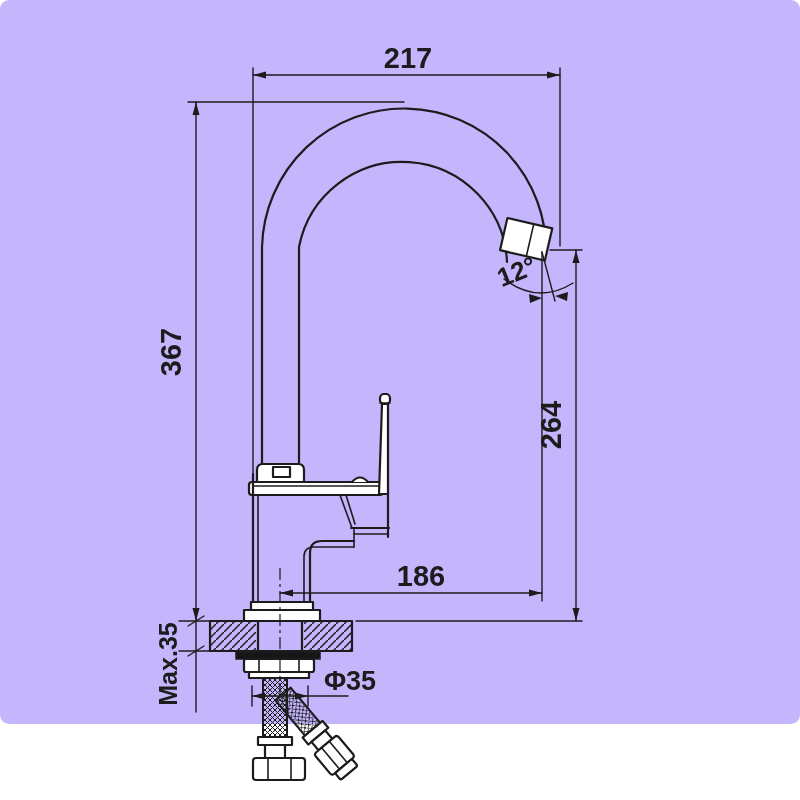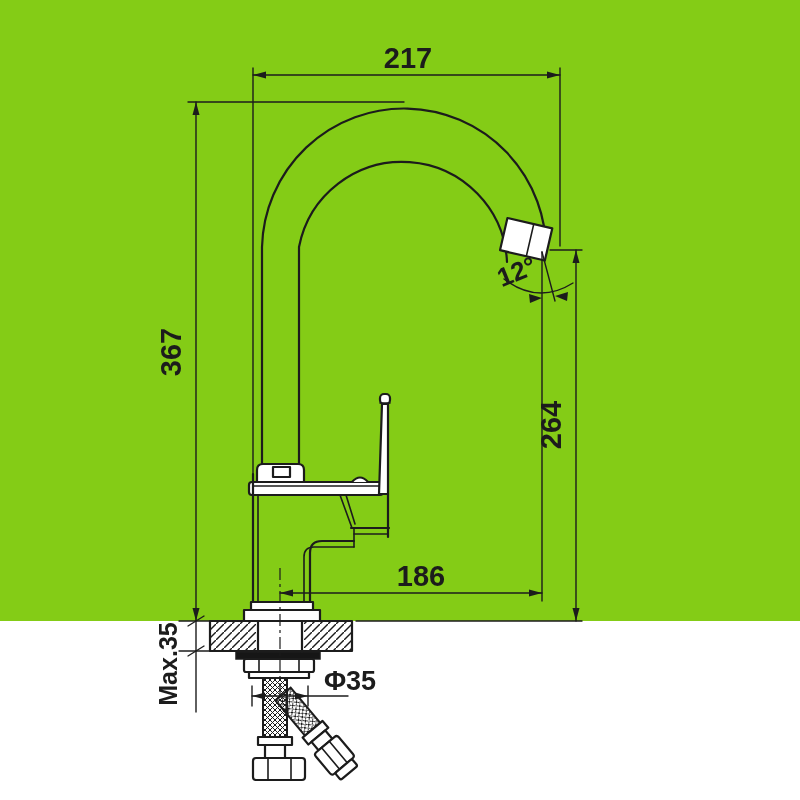--- a/index.html
+++ b/index.html
@@ -5,23 +5,24 @@
   html, body {
     margin: 0;
     padding: 0;
     background: #ffffff;
     width: 800px;
     height: 800px;
     font-family: "Liberation Sans", sans-serif;
   }
   .stage {
     width: 800px;
-    height: 621px;
-    background: #84cc16;
+    height: 724px;
+    background: #c4b5fd;
     position: relative;
+    border-radius: 9px;
   }
   svg { display: block; }
   .outline { fill: none; stroke: #1c1c1c; stroke-width: 2.2; stroke-linecap: round; stroke-linejoin: round; }
   .outline-thin { fill: none; stroke: #1c1c1c; stroke-width: 1.6; stroke-linecap: round; }
   .whitefill { fill: #ffffff; stroke: #1c1c1c; stroke-width: 2.2; stroke-linejoin: round; }
   .dim { stroke: #1c1c1c; stroke-width: 1.4; fill: none; stroke-linecap: round; }
   .dimfill { fill: #1c1c1c; stroke: none; }
   .dimtext { fill: #1c1c1c; font-family: "Liberation Sans", sans-serif; font-weight: 600; }
   .t29 { font-size: 29px; }
   .t27 { font-size: 27px; }

